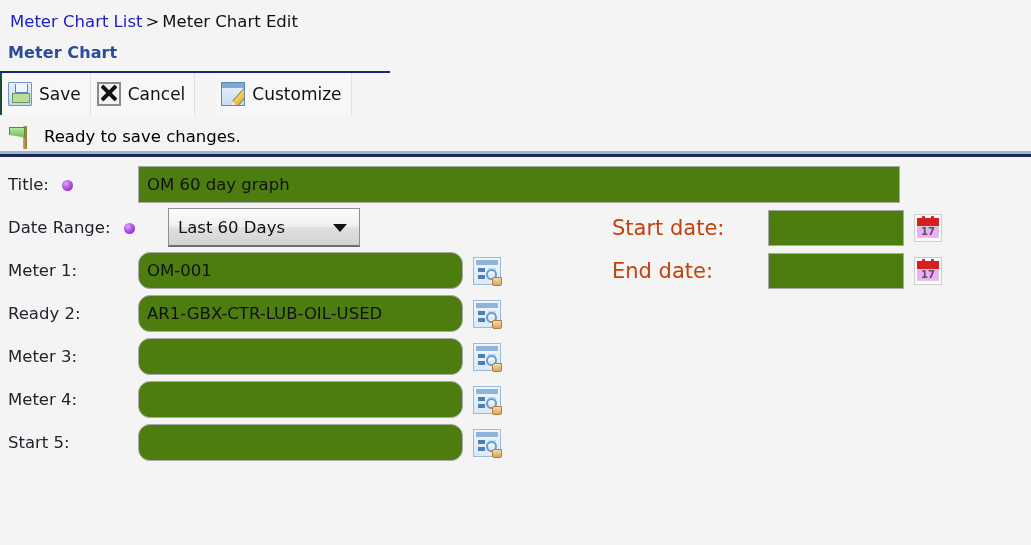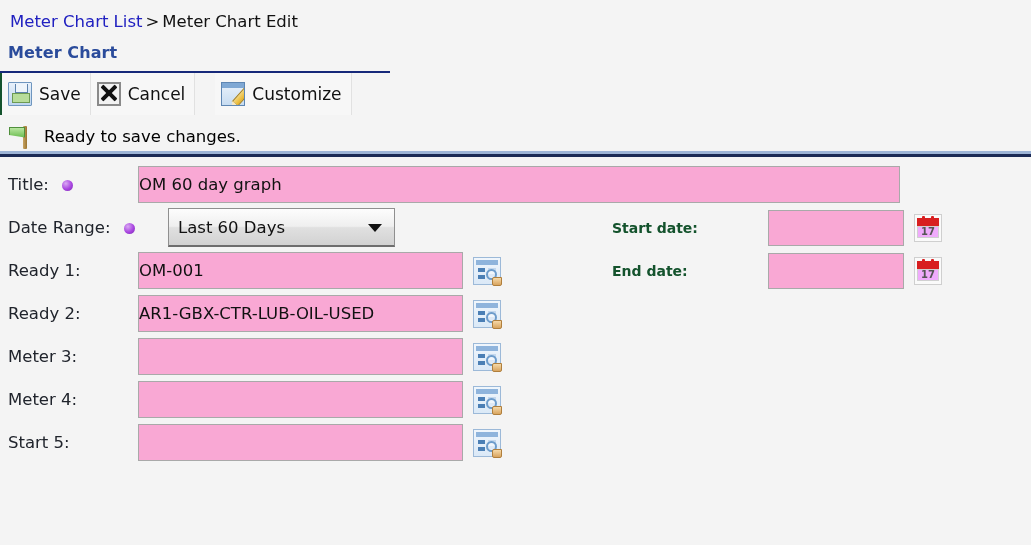--- a/index.html
+++ b/index.html
@@ -221,35 +221,35 @@
     display: inline-block;
     width: 11px; height: 11px;
     border-radius: 50%;
     background: radial-gradient(circle at 35% 32%, #d9a9f3 0%, #a844e0 55%, #7b2bb0 100%);
     vertical-align: middle;
     margin-left: 8px;
   }
 
   .txt {
     height: 37px;
-    background: #f9a8d4;
+    background: #4d7c0f;
     border: 1px solid #a9a9a9;
     font-family: "DejaVu Sans", "Liberation Sans", sans-serif;
     font-size: 16.5px;
     color: #111;
-    padding: 0 0;
+    padding: 0 8px;
     outline: none;
   }
   #title-input { width: 762px; }
-  .meter-input { width: 325px; }
+  .meter-input { width: 325px; border-radius: 12px; }
   .date-input  { width: 136px; height: 36px; }
 
   
   #date-range-select {
-    width: 227px;
+    width: 192px;
     height: 39px;
     background: linear-gradient(#fdfdfd 0%, #efefef 48%, #e0e0e0 52%, #d2d2d2 100%);
     border: 1px solid #8f8f8f;
     border-bottom: 2px solid #6e6e6e;
     display: flex;
     align-items: center;
     padding: 0 9px;
     font-size: 16.5px;
     color: #111;
     cursor: pointer;
@@ -342,23 +342,23 @@
     position: absolute;
     left: 612px;
     top: 49px;
   }
   .rrow {
     display: flex;
     align-items: center;
     height: 43px;
   }
   .rlabel {
-    font-size: 14px;
-    font-weight: bold;
-    color: #14532d;
+    font-size: 21px;
+    font-weight: normal;
+    color: #c2410c;
     width: 156px;
     flex: 0 0 auto;
     white-space: nowrap;
   }
 </style>
 </head>
 <body>
 
 <div id="breadcrumb">
   <span class="crumb-link">Meter Chart List</span><span class="crumb-sep">&gt;</span><span class="crumb-current">Meter Chart Edit</span>
@@ -416,21 +416,21 @@
       <span>Date Range:</span>
       <span class="req-dot"></span>
     </span>
     <div id="date-range-select">
       <span>Last 60 Days</span>
       <span class="sel-caret"></span>
     </div>
   </div>
 
   <div class="frow">
-    <span class="flabel">Ready 1:</span>
+    <span class="flabel">Meter 1:</span>
     <input class="txt meter-input" type="text" value="OM-001" style="">
     <span class="ic-lookup">
       <span class="hdr"></span>
         <span class="b1"></span>
         <span class="b2"></span>
       <span class="ln1"></span>
         <span class="ln2"></span>
       <span class="mag"></span>
         <span class="hand"></span>
     </span>

